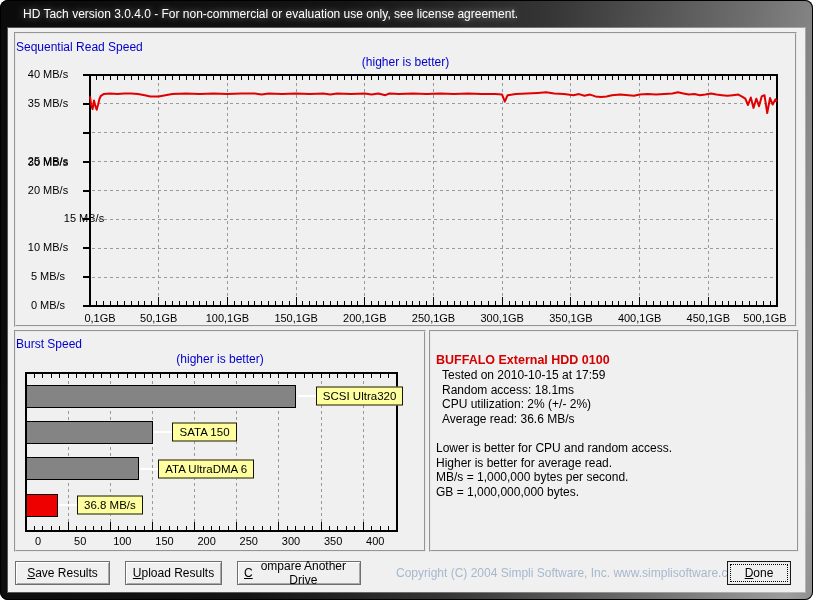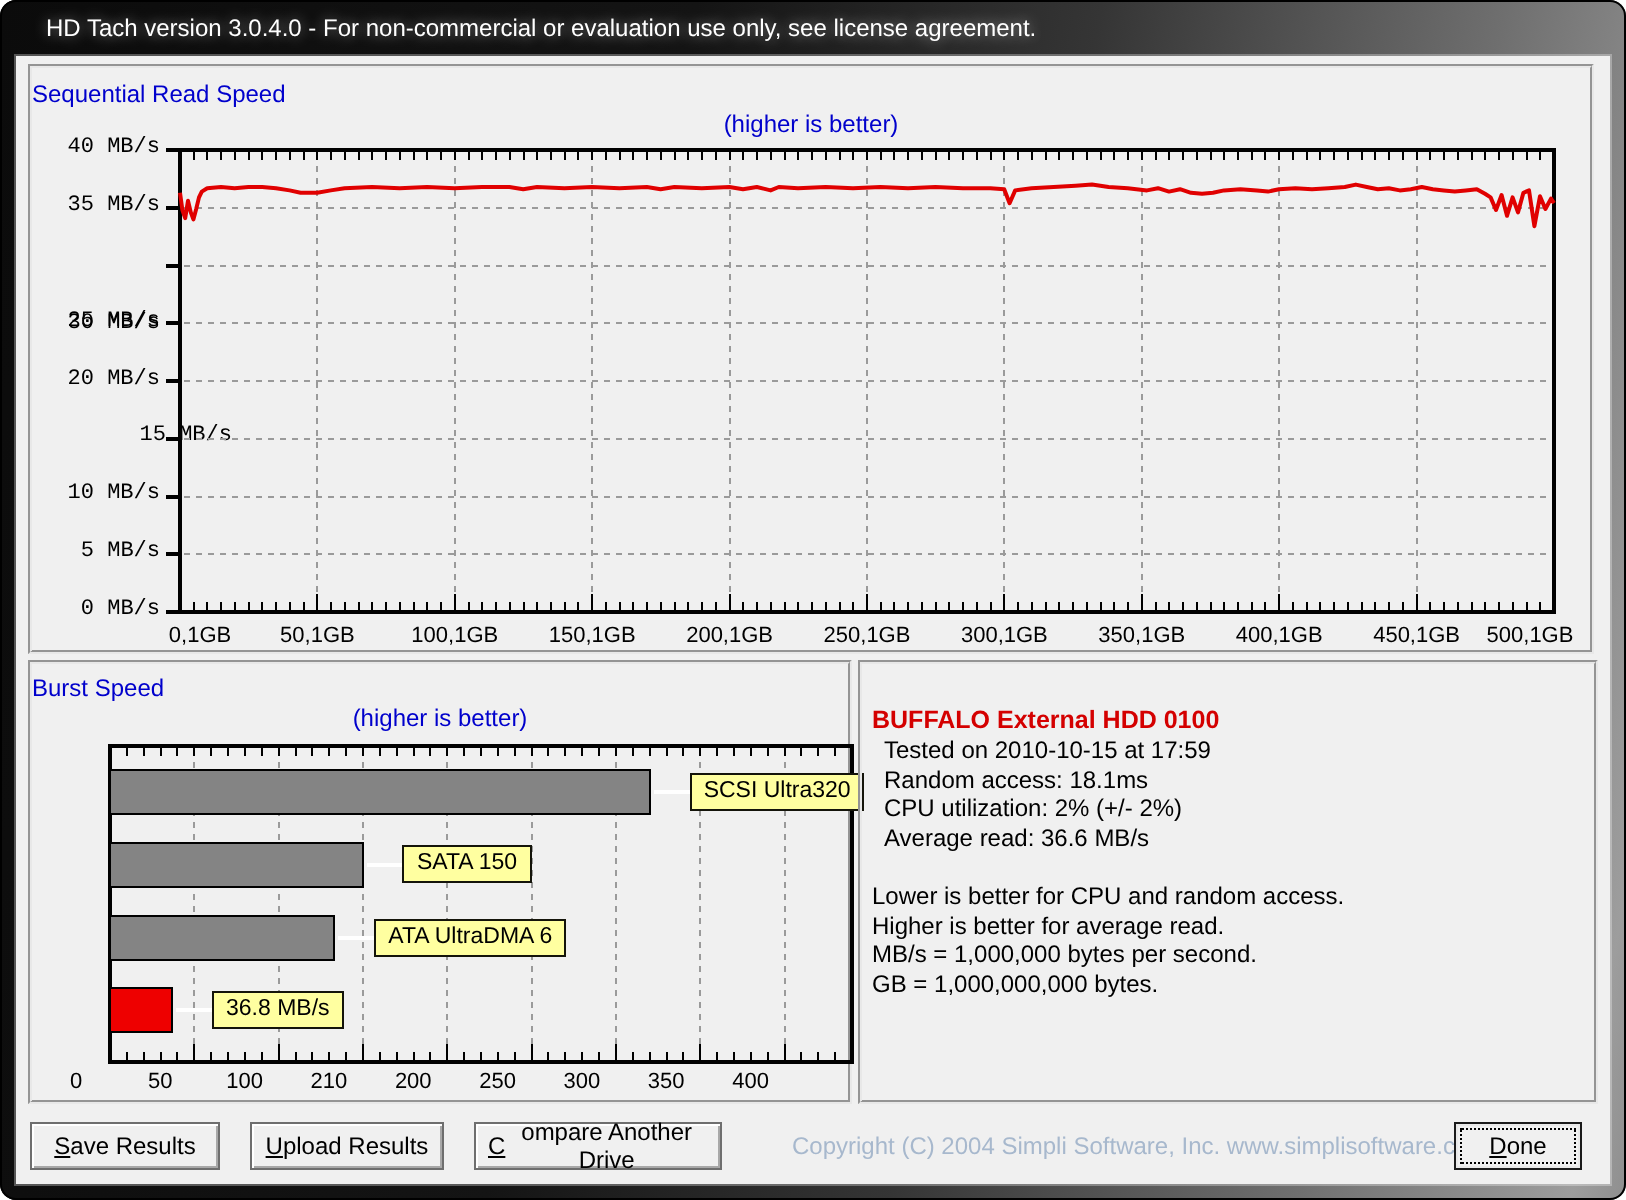--- a/index.html
+++ b/index.html
@@ -14,23 +14,23 @@
   .etched{position:absolute;border:2px groove #e8e8e8;box-sizing:border-box;}
   #seqPanel{left:6px;top:4px;width:783px;height:295px;}
   #burstPanel{left:6px;top:302px;width:412px;height:222px;}
   #infoPanel{left:421px;top:302px;width:370px;height:222px;padding:21px 5px;}
   .chart-title{position:absolute;left:0;right:0;font-size:12px;color:#0000cc;}
   .chart-sub{position:absolute;left:0;right:0;text-align:center;font-size:12px;color:#0000cc;}
   #seqPanel .chart-title{top:6px;} #seqPanel .chart-sub{top:21px;}
   #burstPanel .chart-title{top:5px;} #burstPanel .chart-sub{top:20px;}
   .plot{position:absolute;}
   #seqPlot{left:74px;top:41px;width:687px;height:231px;}
-  #burstPlot{left:39px;top:41px;width:371px;height:158px;}
+  #burstPlot{left:10px;top:41px;width:371px;height:158px;}
   .axis-label{position:absolute;font-size:11px;color:#000;white-space:nowrap;}
-  .ylab{text-align:right;width:64px;font-family:Liberation Mono, monospace;}
+  .ylab{text-align:center;width:64px;}
   .xlab{text-align:center;width:64px;margin-left:-32px;}
   .bar-label{position:absolute;transform:translate(0,-50%);background:#ffffa0;border:1px solid #14140a;
     font-size:11.5px;color:#000;padding:2px 6px 3px 6px;white-space:nowrap;}
   #infoHeading{font-size:12.5px;font-weight:bold;color:#d40000;margin-bottom:1px;}
   .info-line{font-size:12px;color:#000;line-height:14.6px;min-height:14.6px;white-space:nowrap;}
   .info-line.indent{padding-left:6px;}
   .win-btn{position:absolute;top:533px;height:24px;background:#f0f0f0;font-family:inherit;font-size:12px;color:#000;
     border:1px solid #6e6e6e;box-shadow:inset 1px 1px 0 #ffffff,inset -1px -1px 0 #a8a8a8;
     display:flex;align-items:center;justify-content:center;cursor:default;}
   .win-btn.default-btn{border:1px solid #1a1a1a;outline:1px dotted #000;outline-offset:-4px;
@@ -410,21 +410,21 @@
               <line x1="128.47727272727272" y1="59.4" x2="146.47727272727272" y2="59.4" stroke="#ffffff" stroke-width="2" shape-rendering="crispEdges"></line>
               <rect x="0" y="84.8" width="112.14318181818182" height="22" fill="#848484" stroke="#000" stroke-width="1" shape-rendering="crispEdges"></rect>
               <line x1="114.14318181818182" y1="95.8" x2="132.1431818181818" y2="95.8" stroke="#ffffff" stroke-width="2" shape-rendering="crispEdges"></line>
               <rect x="0" y="121.19999999999999" width="31.029090909090904" height="22" fill="#ee0000" stroke="#000" stroke-width="1" shape-rendering="crispEdges"></rect>
               <line x1="33.029090909090904" y1="132.2" x2="51.029090909090904" y2="132.2" stroke="#ffffff" stroke-width="2" shape-rendering="crispEdges"></line>
             </svg><div class="bar-label" style="left: 289.818px; top: 23px;">SCSI Ultra320</div><div class="bar-label" style="left: 146.477px; top: 59.4px;">SATA 150</div><div class="bar-label" style="left: 132.143px; top: 95.8px;">ATA UltraDMA 6</div><div class="bar-label" style="left: 51.0291px; top: 132.2px;">36.8 MB/s</div></div>
         <div id="burstXLabels">
             <div class="axis-label xlab" style="left: 22px; top: 203px;">0</div>
             <div class="axis-label xlab" style="left: 64.1591px; top: 203px;">50</div>
             <div class="axis-label xlab" style="left: 106.318px; top: 203px;">100</div>
-            <div class="axis-label xlab" style="left: 148.477px; top: 203px;">210</div>
+            <div class="axis-label xlab" style="left: 148.477px; top: 203px;">150</div>
             <div class="axis-label xlab" style="left: 190.636px; top: 203px;">200</div>
             <div class="axis-label xlab" style="left: 232.795px; top: 203px;">250</div>
             <div class="axis-label xlab" style="left: 274.955px; top: 203px;">300</div>
             <div class="axis-label xlab" style="left: 317.114px; top: 203px;">350</div>
             <div class="axis-label xlab" style="left: 359.273px; top: 203px;">400</div>
           </div>
       </div>
 
       <div id="infoPanel" class="etched">
         <div id="infoHeading">BUFFALO External HDD 0100</div>

